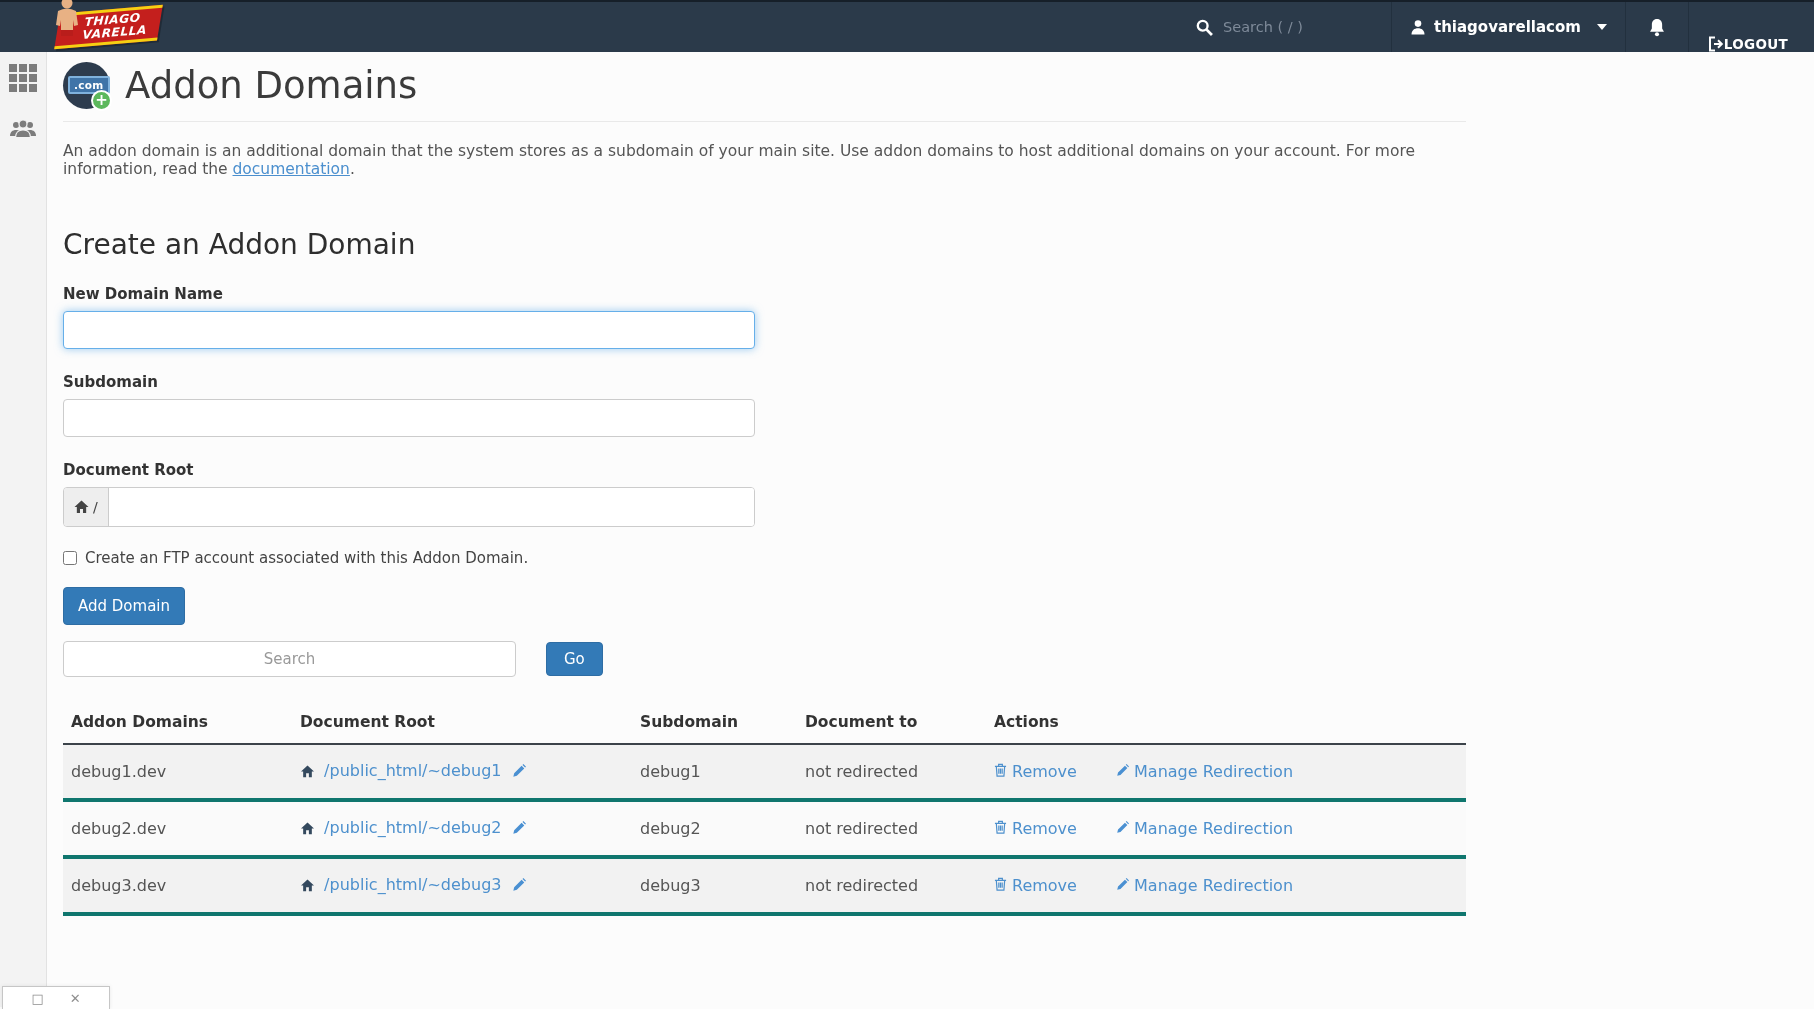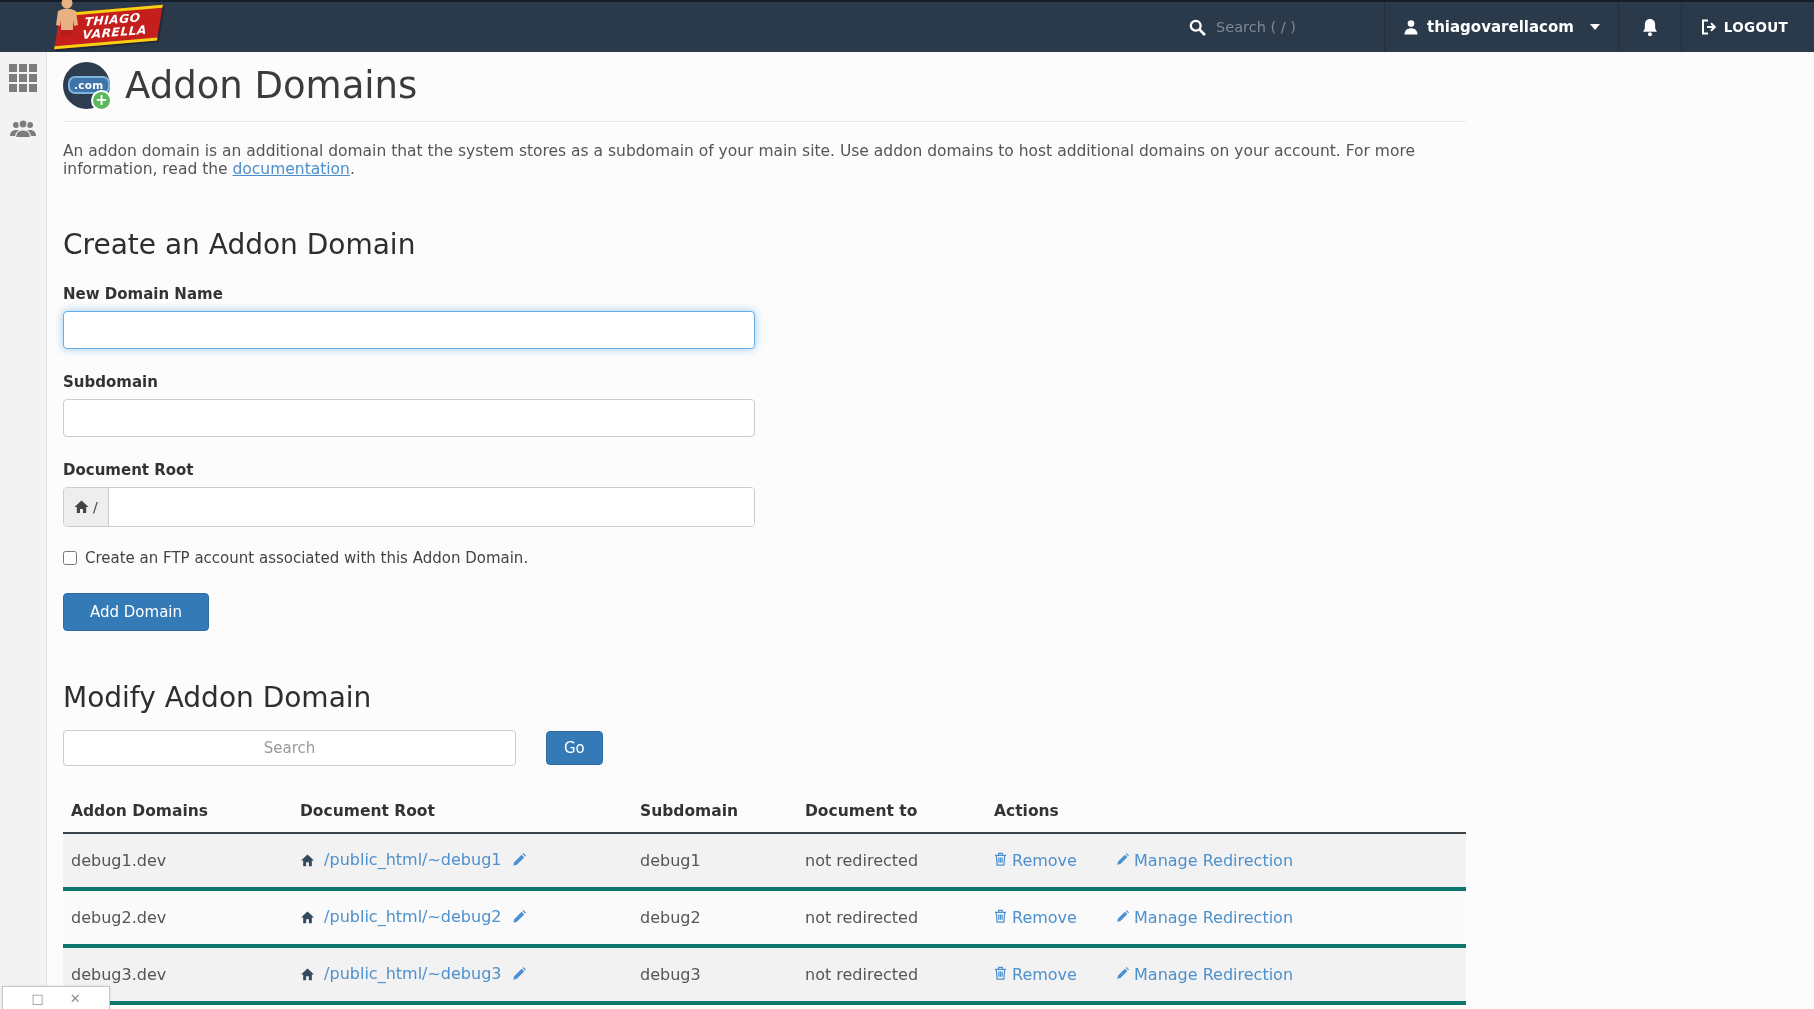--- a/index.html
+++ b/index.html
@@ -32,37 +32,37 @@
     background: transparent; border: none; outline: none; color: #eab308;
     font-size: 14.5px; width: 150px; margin-left: 10px;
     font-family: "DejaVu Sans", "Liberation Sans", sans-serif;
   }
   .nav-search input::placeholder { color: #7e8a99; }
   .nav-user { gap: 8px; cursor: pointer; }
   .nav-user .uname { font-size: 15px; font-weight: 600; }
   .caret { width: 0; height: 0; border-left: 5px solid transparent; border-right: 5px solid transparent;
     border-top: 6px solid #fff; margin-left: 8px; }
   .nav-bell { padding: 0 22px; cursor: pointer; }
-  .nav-logout { gap: 7px; font-size: 13.5px; font-weight: bold; letter-spacing: .3px; cursor: pointer; padding-right: 26px;}
+  .nav-logout { gap: 0; font-size: 13.5px; font-weight: bold; letter-spacing: .3px; cursor: pointer; padding-right: 26px; align-items: flex-end;}
 
   
   .layout { display: flex; height: 955px; }
   .sidebar { width: 47px; background: #f3f3f3; border-right: 1px solid #e2e2e2;
     padding-top: 12px; display: flex; flex-direction: column; align-items: center; gap: 26px; }
   .grid-icon { display: grid; grid-template-columns: repeat(3, 8px); grid-gap: 2px; cursor: pointer; }
   .grid-icon span { width: 8px; height: 8px; background: #7c7c7c; }
   .people-icon { cursor: pointer; }
 
   .main { width: 1419px; padding-left: 16px; padding-top: 10px; }
 
   .title-row { display: flex; align-items: center; gap: 15px; }
   .addon-icon { width: 47px; height: 47px; border-radius: 50%; background: #2d3c4e; position: relative; flex: 0 0 47px; }
   .addon-icon .dotcom {
     position: absolute; left: 5px; top: 14px; background: #3f74a8;
-    border: 2px solid #7fb2dd; border-radius: 7px; color: #fff;
+    border: 2px solid #7fb2dd; border-radius: 2px; color: #fff;
     font-size: 10.5px; font-weight: bold; padding: 1px 4px; letter-spacing: .3px;
   }
   .addon-icon .plus {
     position: absolute; right: -2px; bottom: -2px; width: 21px; height: 21px; border-radius: 50%;
     background: #5cb85c; border: 2px solid #fff; color: #fff; font-weight: bold;
     display: flex; align-items: center; justify-content: center; font-size: 15px; line-height: 1;
   }
   h1.page-title { font-size: 37px; font-weight: 400; color: #3b3b3b; }
   .title-divider { border-bottom: 1px solid #e9e9e9; margin-top: 12px; }
   .page-desc { margin-top: 20px; font-size: 15.5px; color: #555; }
@@ -79,22 +79,22 @@
   .text-input::placeholder { color: #999; }
   .text-input.focused { border-color: #66afe9; box-shadow: 0 0 9px rgba(102,175,233,.65); }
   .input-group { display: flex; width: 692px; height: 40px; border: 1px solid #ccc; border-radius: 4px; overflow: hidden; background:#fff; }
   .input-prefix { background: #eee; border-right: 1px solid #ccc; display: flex; align-items: center;
     gap: 4px; padding: 0 10px; color: #444; font-size: 14px; }
   .input-group input { flex: 1; border: none; outline: none; font-size: 15px; padding: 0 10px; color:#333;
     font-family: "DejaVu Sans", "Liberation Sans", sans-serif; }
   .checkbox-row { display: flex; align-items: center; gap: 8px; margin-top: 22px; font-size: 15px; color: #444; }
   .checkbox-row input { width: 14px; height: 14px; cursor: pointer; }
   .btn-primary {
-    margin-top: 26px; background: #337ab7; border: 1px solid #2e6da4; color: #fff;
-    font-size: 15px; padding: 9px 26px; border-radius: 4px; cursor: pointer;
+    margin-top: 20px; background: #337ab7; border: 1px solid #2e6da4; color: #fff;
+    font-size: 15px; padding: 9px 14px; border-radius: 4px; cursor: pointer;
     font-family: "DejaVu Sans", "Liberation Sans", sans-serif;
   }
   .search-row { display: flex; align-items: center; margin-top: 16px; }
   .modify-search { width: 453px; height: 35px; }
   .btn-go { margin-top: 0; margin-left: 30px; padding: 7px 17px; }
 
   
   table.addon-table { width: 100%; border-collapse: collapse; margin-top: 26px; table-layout: fixed; }
   .addon-table th {
     text-align: left; font-size: 15.5px; color: #333; font-weight: bold;
@@ -246,21 +246,20 @@
     </div>
 
     <div class="checkbox-row">
       <input type="checkbox" style="">
       <span>Create an FTP account associated with this Addon Domain.</span>
     </div>
 
     <button class="btn-primary">Add Domain</button>
 
     
-    <h2 class="section">Modify Addon Domain</h2>
 
     <div class="search-row">
       <input class="text-input modify-search" type="text" placeholder="Search" style="">
       <button class="btn-primary btn-go">Go</button>
     </div>
 
     <table class="addon-table">
       <colgroup>
           <col class="c1">
           <col class="c2">

